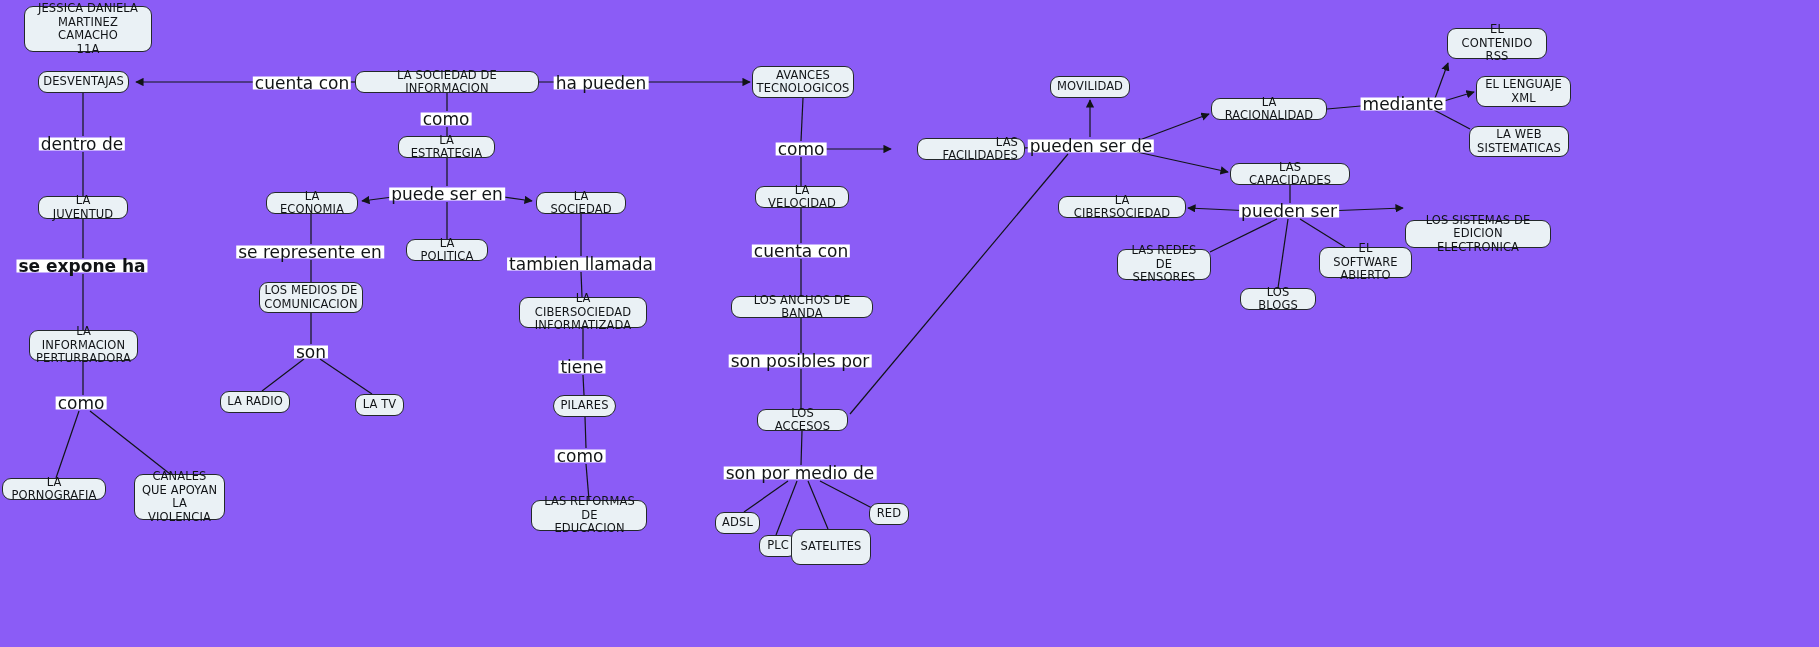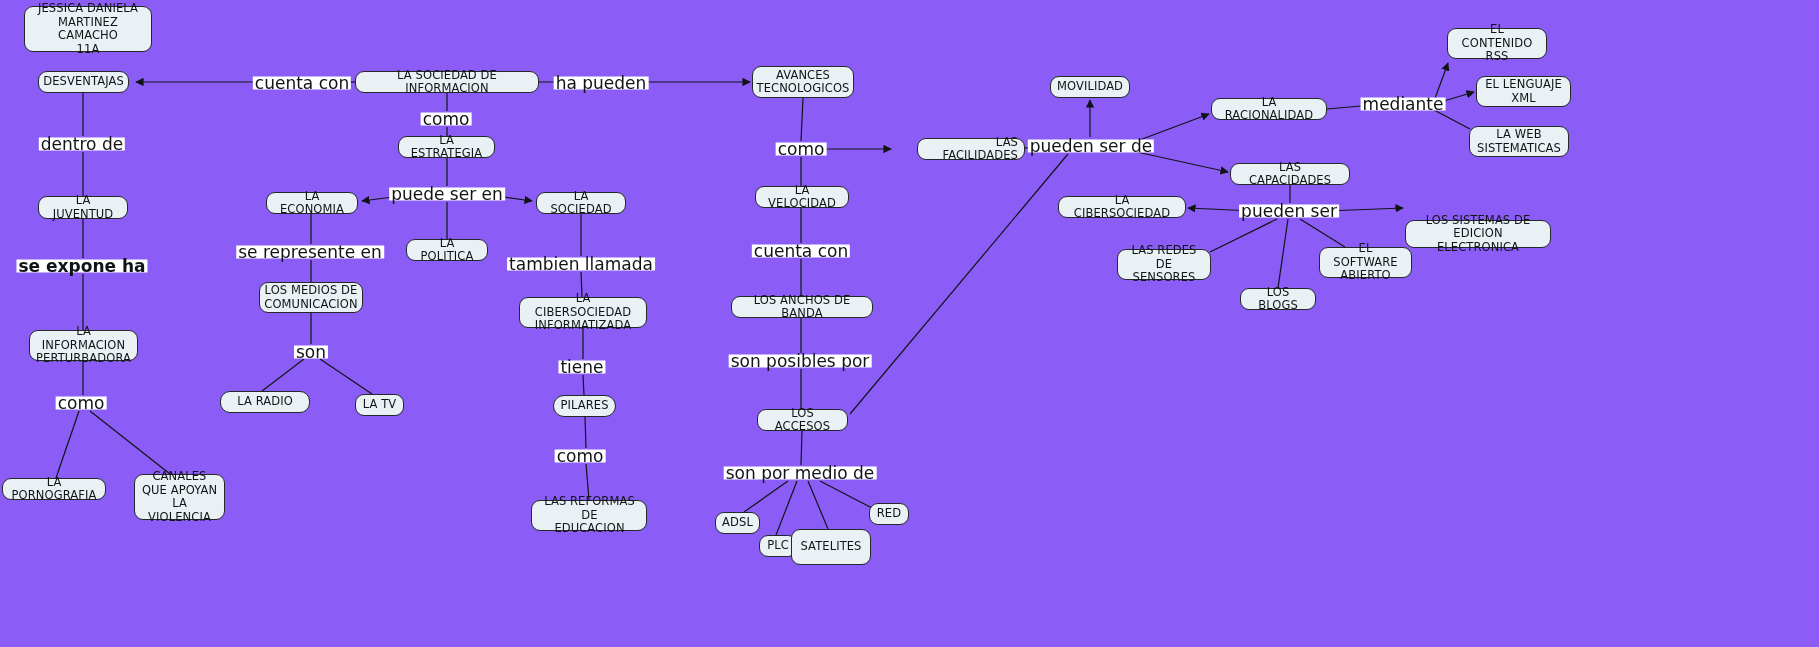--- a/index.html
+++ b/index.html
@@ -140,21 +140,21 @@
       <div class="node" style="left: 355px; top: 71px; width: 184px; height: 22px;">LA SOCIEDAD DE INFORMACION</div>
       <div class="node" style="left: 398px; top: 136px; width: 97px; height: 22px;">LA ESTRATEGIA</div>
       <div class="node" style="left: 266px; top: 192px; width: 92px; height: 22px;">LA ECONOMIA</div>
       <div class="node" style="left: 406px; top: 239px; width: 82px; height: 22px;">LA POLITICA</div>
       <div class="node" style="left: 536px; top: 192px; width: 90px; height: 22px;">LA SOCIEDAD</div>
       <div class="node" style="left: 38px; top: 196px; width: 90px; height: 23px;">LA JUVENTUD</div>
       <div class="node" style="left: 259px; top: 282px; width: 104px; height: 31px;">LOS MEDIOS DE
 COMUNICACION</div>
       <div class="node" style="left: 29px; top: 330px; width: 109px; height: 31px;">LA INFORMACION
 PERTURBADORA</div>
-      <div class="node" style="left: 220px; top: 391px; width: 90px; height: 22px; border-radius: 10px;">LA RADIO</div>
+      <div class="node" style="left: 220px; top: 391px; width: 70px; height: 22px;">LA RADIO</div>
       <div class="node" style="left: 355px; top: 394px; width: 49px; height: 22px;">LA TV</div>
       <div class="node" style="left: 2px; top: 478px; width: 104px; height: 22px;">LA PORNOGRAFIA</div>
       <div class="node" style="left: 134px; top: 474px; width: 91px; height: 46px;">CANALES
 QUE APOYAN
 LA VIOLENCIA</div>
       <div class="node" style="left: 519px; top: 297px; width: 128px; height: 31px;">LA CIBERSOCIEDAD
 INFORMATIZADA</div>
       <div class="node" style="left: 553px; top: 395px; width: 63px; height: 22px; border-radius: 11px;">PILARES</div>
       <div class="node" style="left: 531px; top: 500px; width: 116px; height: 31px; padding-left: 7px;">LAS REFORMAS DE
 EDUCACION</div>

